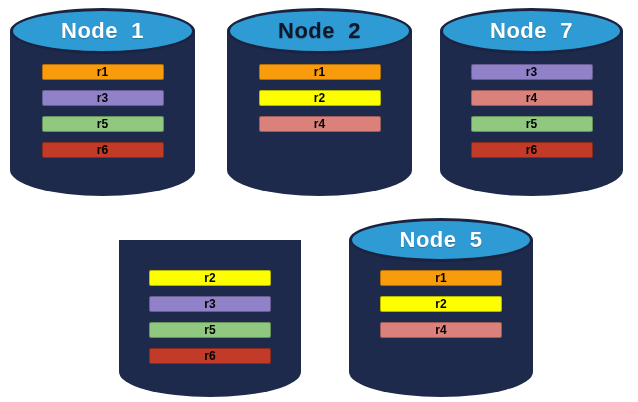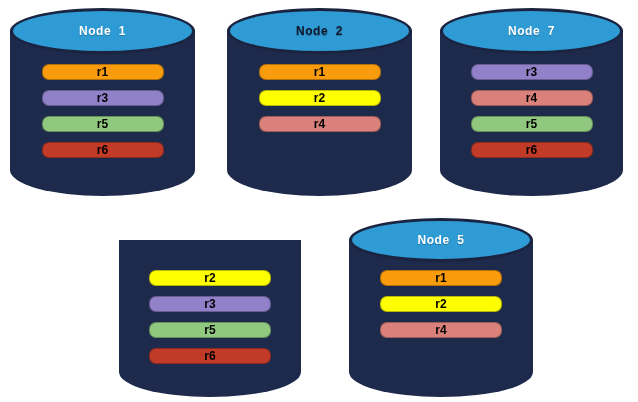--- a/index.html
+++ b/index.html
@@ -39,41 +39,41 @@
     display: flex;
     align-items: center;
     justify-content: center;
   }
   .top-row .cyl-top { height: 46px; }
   .bottom-row .cyl-top { height: 44px; }
 
   .node-label {
     color: #ffffff;
     font-weight: bold;
-    font-size: 12px;
+    font-size: 22px;
     letter-spacing: 0.5px;
     white-space: pre;
     text-shadow: 0 1px 1px rgba(0,0,0,0.25);
   }
 
   .bars {
     position: absolute;
     left: 0; right: 0;
     display: flex;
     flex-direction: column;
     align-items: center;
     gap: 10px;
   }
   .top-row .bars { top: 56px; }
   .bottom-row .bars { top: 52px; }
 
   .bar {
     width: 122px;
     height: 16px;
-    border-radius: 7px;
+    border-radius: 2px;
     border: 1px solid rgba(0,0,0,0.28);
     box-sizing: border-box;
     display: flex;
     align-items: center;
     justify-content: center;
   }
   .bar span {
     font-size: 12px;
     font-weight: bold;
     color: #000000;

